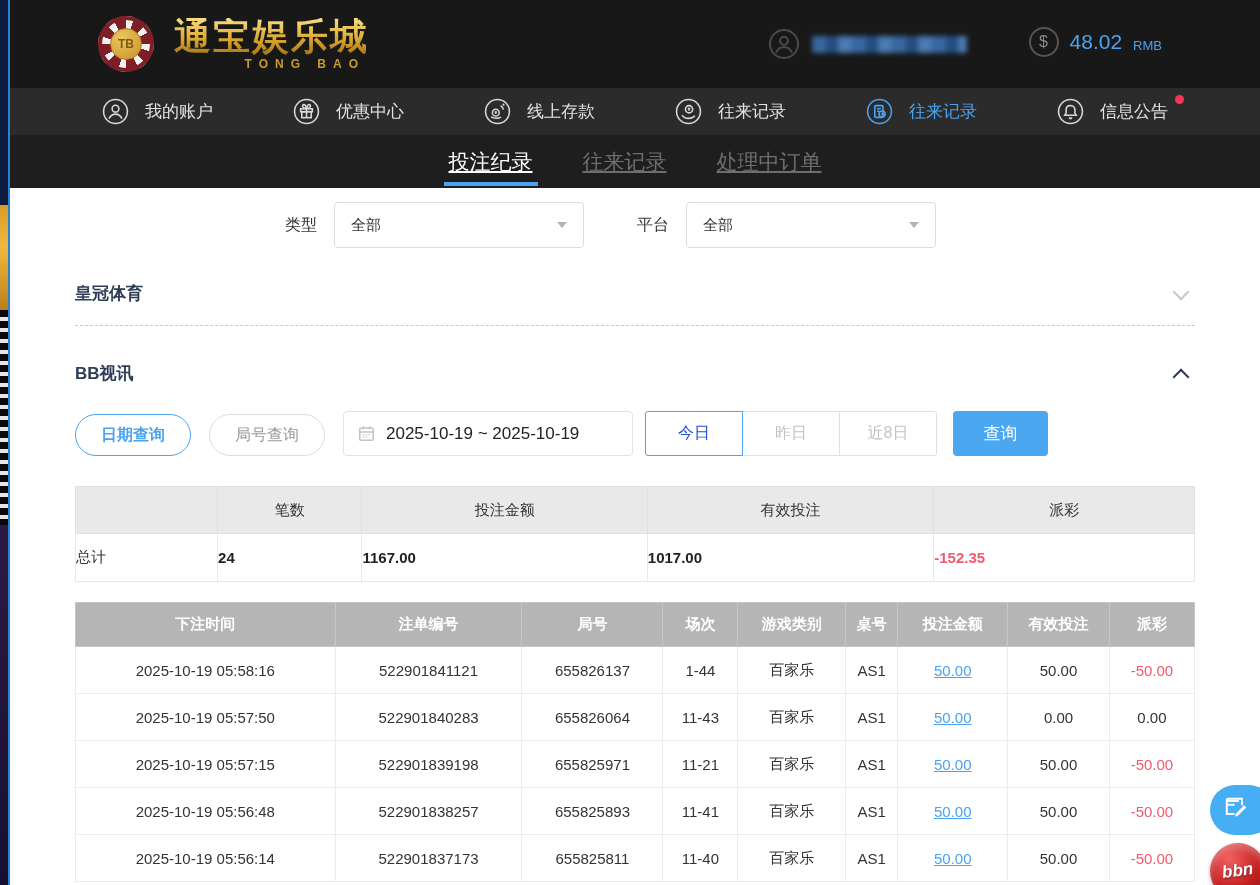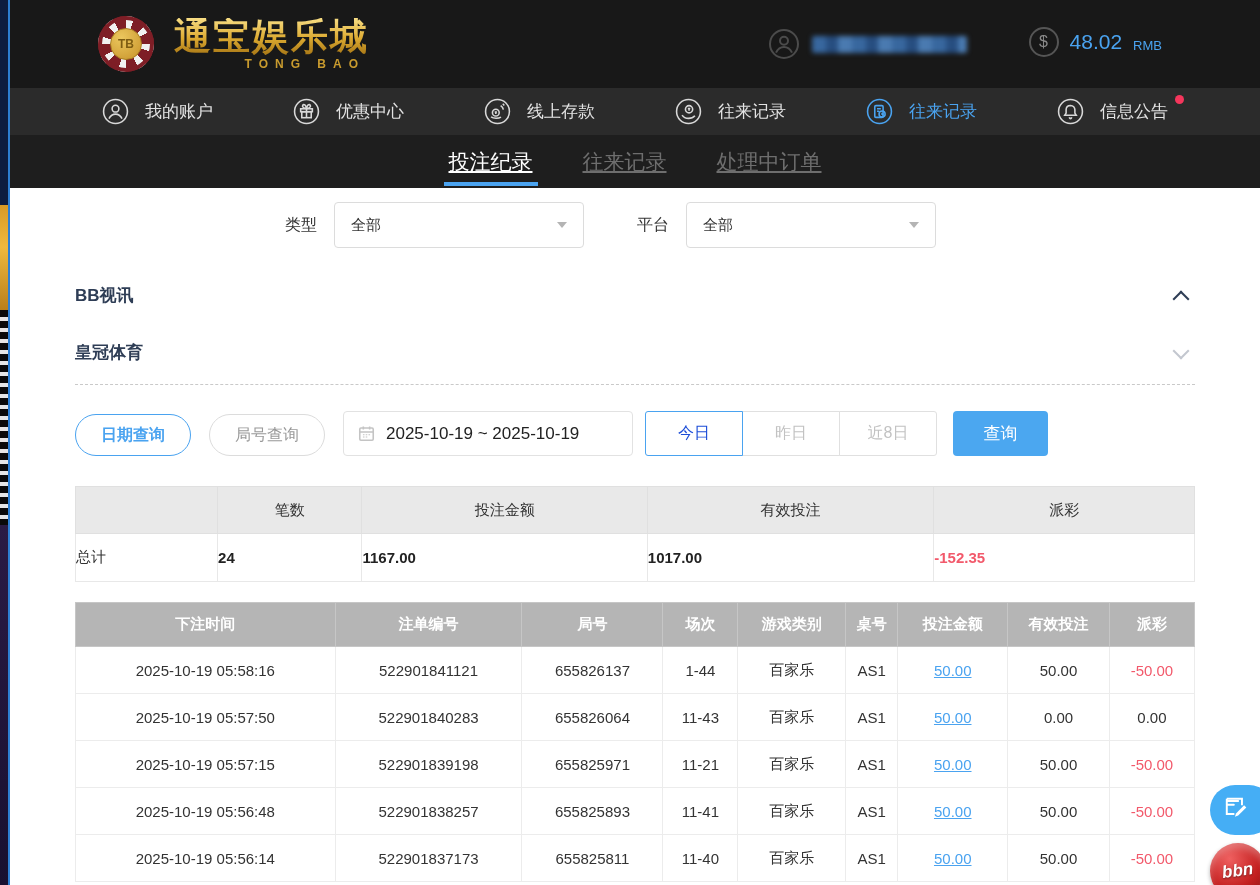--- a/index.html
+++ b/index.html
@@ -255,28 +255,28 @@
         <span class="caret-down"></span>
       </div>
       <span class="filter-gap"></span>
       <span class="filter-label">平台</span>
       <div class="select-box">
         <span>全部</span>
         <span class="caret-down"></span>
       </div>
     </div>
 
+    <div class="section-header crown">
+      <span class="section-title">皇冠体育</span>
+      <span class="chev down"></span>
+    </div>
+
     <div class="section-header bb">
       <span class="section-title">BB视讯</span>
       <span class="chev up"></span>
-    </div>
-
-    <div class="section-header crown">
-      <span class="section-title">皇冠体育</span>
-      <span class="chev down"></span>
     </div>
 
     <div class="query-row">
       <div class="pill active">日期查询</div>
       <div class="pill">局号查询</div>
       <div class="date-input">
         <span class="cal-icon">
           <svg width="19" height="19" viewBox="0 0 24 24" fill="none" stroke="currentColor" stroke-width="2">
             <rect x="3.5" y="5" width="17" height="15.5" rx="1.5"></rect>
               <path d="M3.5 10h17M8 3v4M16 3v4"></path>

